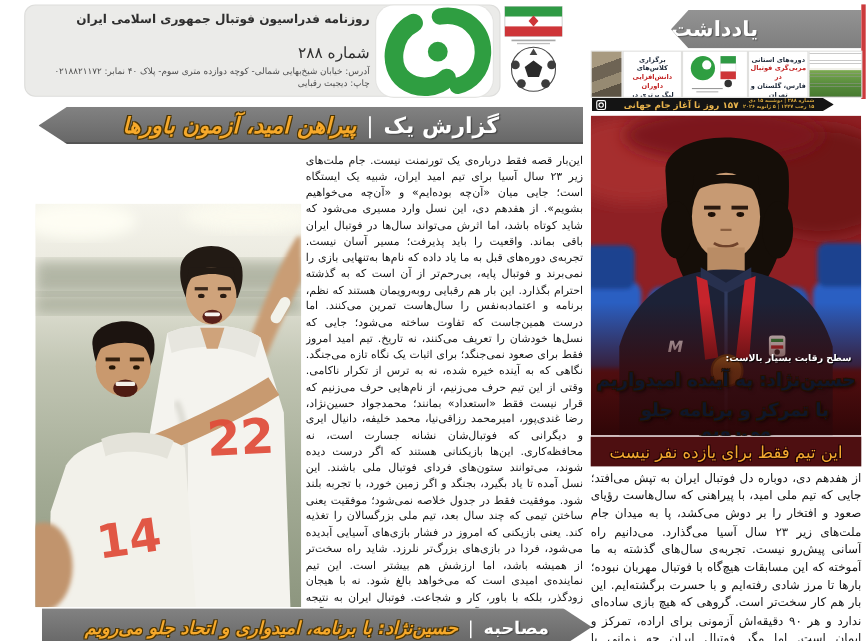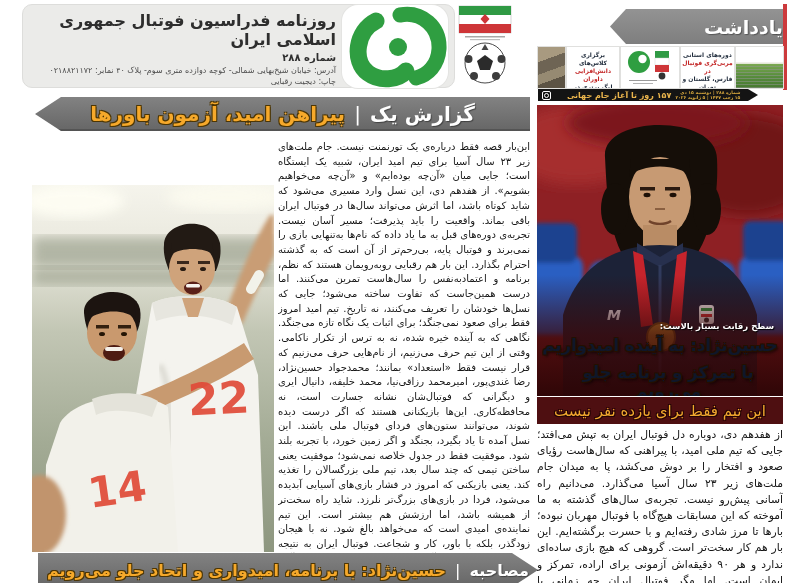--- a/index.html
+++ b/index.html
@@ -4,33 +4,33 @@
 <style>
   html,body{margin:0;padding:0;background:#fff;}
   .page{position:relative;width:789px;height:583px;background:#fff;overflow:hidden;
         font-family:"DejaVu Sans",sans-serif;}
 
   
   .masthead-box{position:absolute;left:22px;top:4px;width:433px;height:84px;
     background:#ebebe9;border:1px solid #dddddb;border-radius:10px;box-sizing:border-box;}
   .mast-text{position:absolute;right:118px;top:6px;width:312px;text-align:right;
     direction:rtl;color:#2e2e2e;}
-  .m1{font-size:16px;font-weight:bold;margin-bottom:3px;}
-  .m2{font-size:10px;font-weight:bold;margin-bottom:3px;}
+  .m1{font-size:11px;font-weight:bold;margin-bottom:17px;}
+  .m2{font-size:14px;font-weight:normal;margin-bottom:3px;}
   .m3{font-size:8px;color:#4c4c4c;margin-bottom:2px;}
   .logo-tile{position:absolute;left:342px;top:5px;width:106px;height:83px;background:#fff;
     border-radius:16px;box-shadow:0 0 0 1px #e4e4e2;}
   .crest{position:absolute;left:458px;top:5px;width:54px;height:83px;}
   .red-edge{position:absolute;left:783px;top:4px;width:4px;height:86px;background:#cc3a3c;}
 
   
   .note-banner{position:absolute;left:610px;top:9px;width:173px;height:35px;
     background:linear-gradient(180deg,#939393,#7e7e7e);
     clip-path:polygon(0 50%,16px 0,100% 0,100% 100%,16px 100%);
-    display:flex;align-items:center;justify-content:flex-start;
+    display:flex;align-items:center;justify-content:flex-end;
     color:#fff;font-weight:bold;font-size:19px;direction:rtl;
     text-shadow:1px 1px 1px rgba(0,0,0,.35);}
   .thumb-block{position:absolute;top:47px;height:41px;background:#fff;
     box-shadow:0 0 0 1px #e0e0de;overflow:hidden;}
   .tb-crowd{left:538px;width:27px;
     background:linear-gradient(160deg,#a89a80 0 30%,#6e6454 30% 55%,#968a72 55% 75%,#5c5344 75%);}
   .tb-textL{left:567px;width:52px;}
   .tb-logo{left:621px;width:58px;}
   .tb-textR{left:681px;width:53px;}
   .tb-field{left:736px;width:47px;
@@ -53,21 +53,21 @@
   .banner{position:absolute;background:linear-gradient(180deg,#828282,#666666);
     display:flex;align-items:center;justify-content:center;gap:9px;direction:rtl;
     font-weight:bold;box-shadow:inset 0 -2px 0 rgba(0,0,0,.18);}
   .banner-top{left:35px;top:97px;width:495px;height:34px;font-size:20px;
     clip-path:polygon(0 50%,26px 0,100% 0,100% 100%,26px 100%);}
   .banner-bottom{left:38px;top:553px;width:500px;height:34px;font-size:16px;
     clip-path:polygon(0 0,474px 0,100% 50%,474px 100%,0 100%);}
   .kicker{color:#fff;text-shadow:1px 1px 1px rgba(0,0,0,.4);}
   .sep{color:#fff;font-weight:normal;}
   .gold{color:#f6a92b;
-    text-shadow:1px 1px 0 #4d3604,-1px 1px 0 #4d3604,1px -1px 0 #4d3604,-1px -1px 0 #4d3604;}
+    text-shadow:1px 1px 0 #4d3604,-1px 1px 0 #4d3604,1px -1px 0 #4d3604,-1px -1px 0 #4d3604;font-style:italic;}
 
   
   .photo-left{position:absolute;left:32px;top:185px;width:242px;height:367px;overflow:hidden;}
   .jersey-num{position:absolute;font-weight:bold;color:#e04a38;opacity:.92;
     font-family:"DejaVu Sans",sans-serif;}
   .num-14{left:56px;top:280px;font-size:42px;transform:rotate(-8deg);}
   .num-22{left:156px;top:188px;font-size:44px;transform:rotate(-3deg);}
 
   
   .col-mid{position:absolute;left:278px;top:140px;width:252px;height:413px;overflow:hidden;

